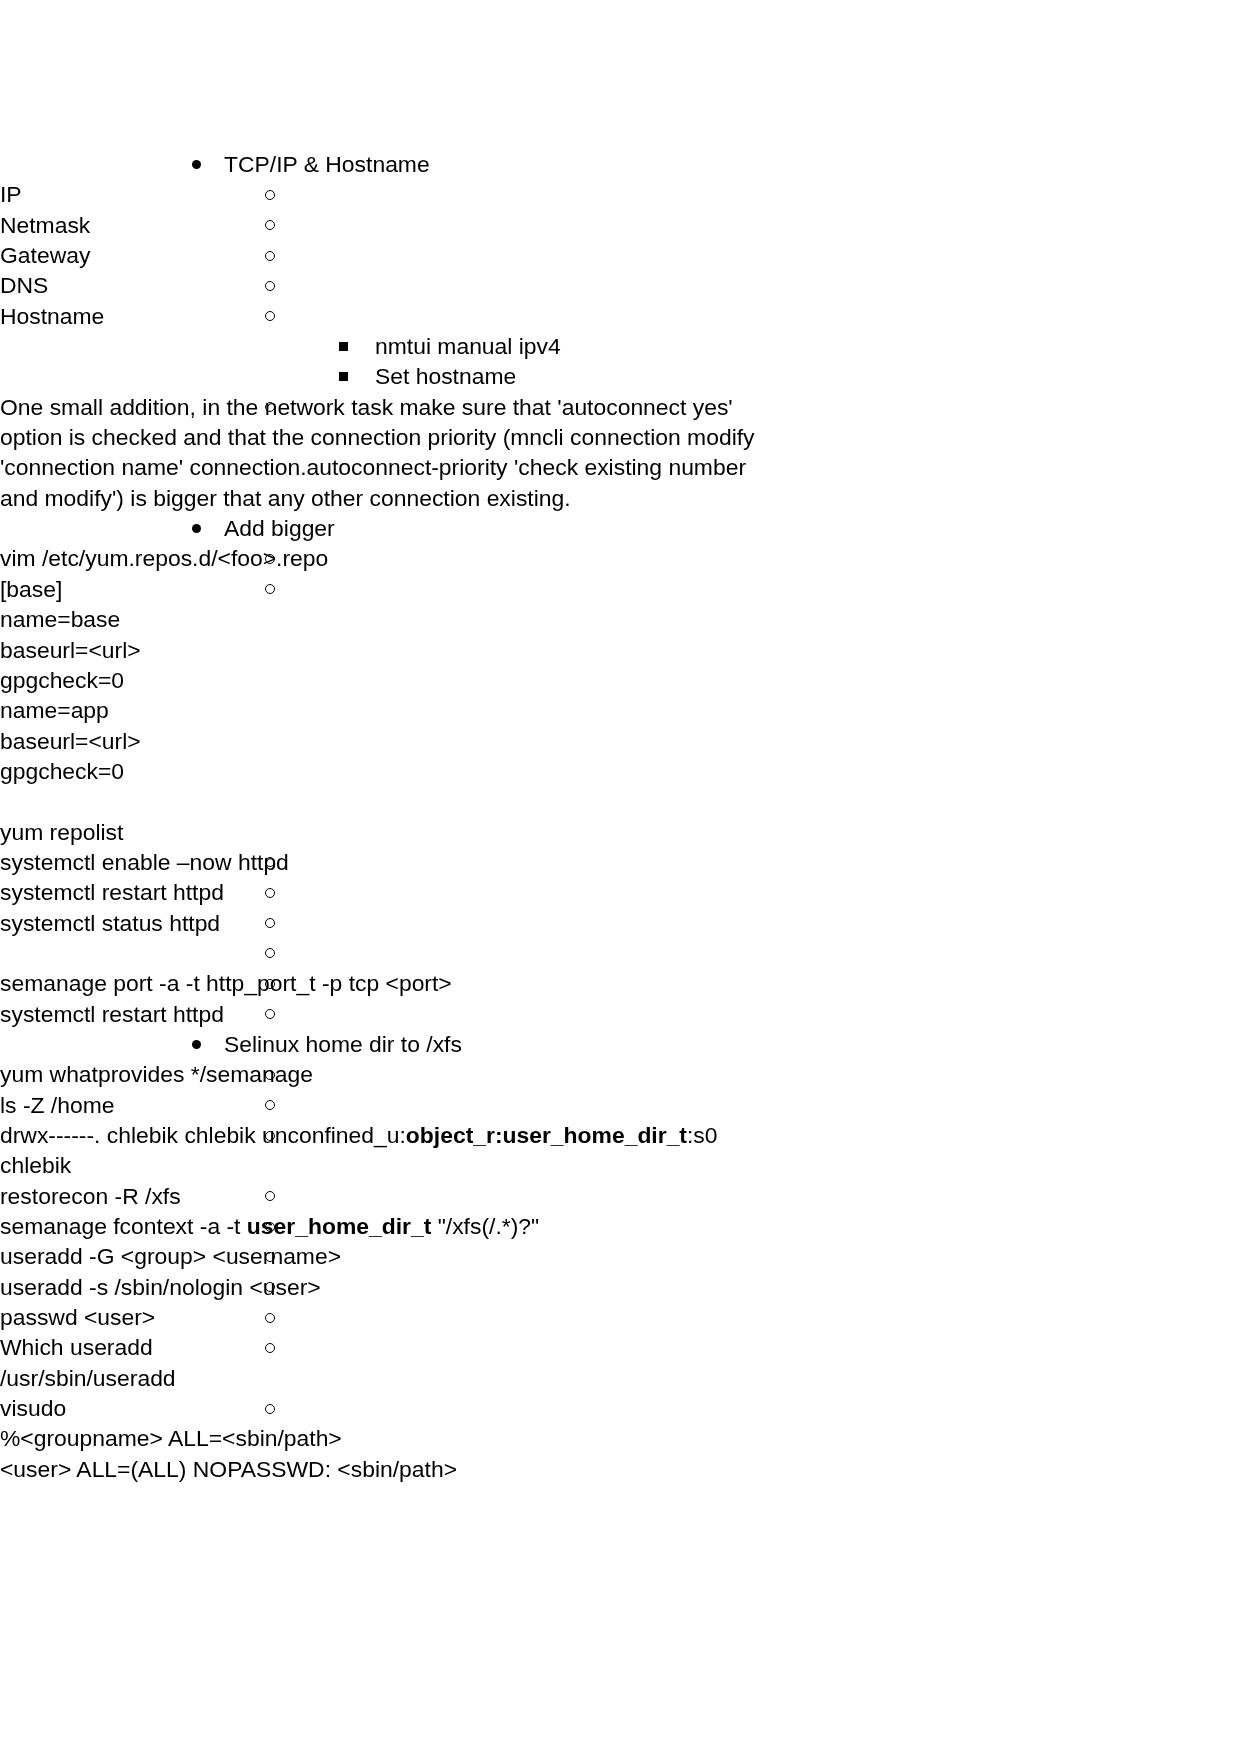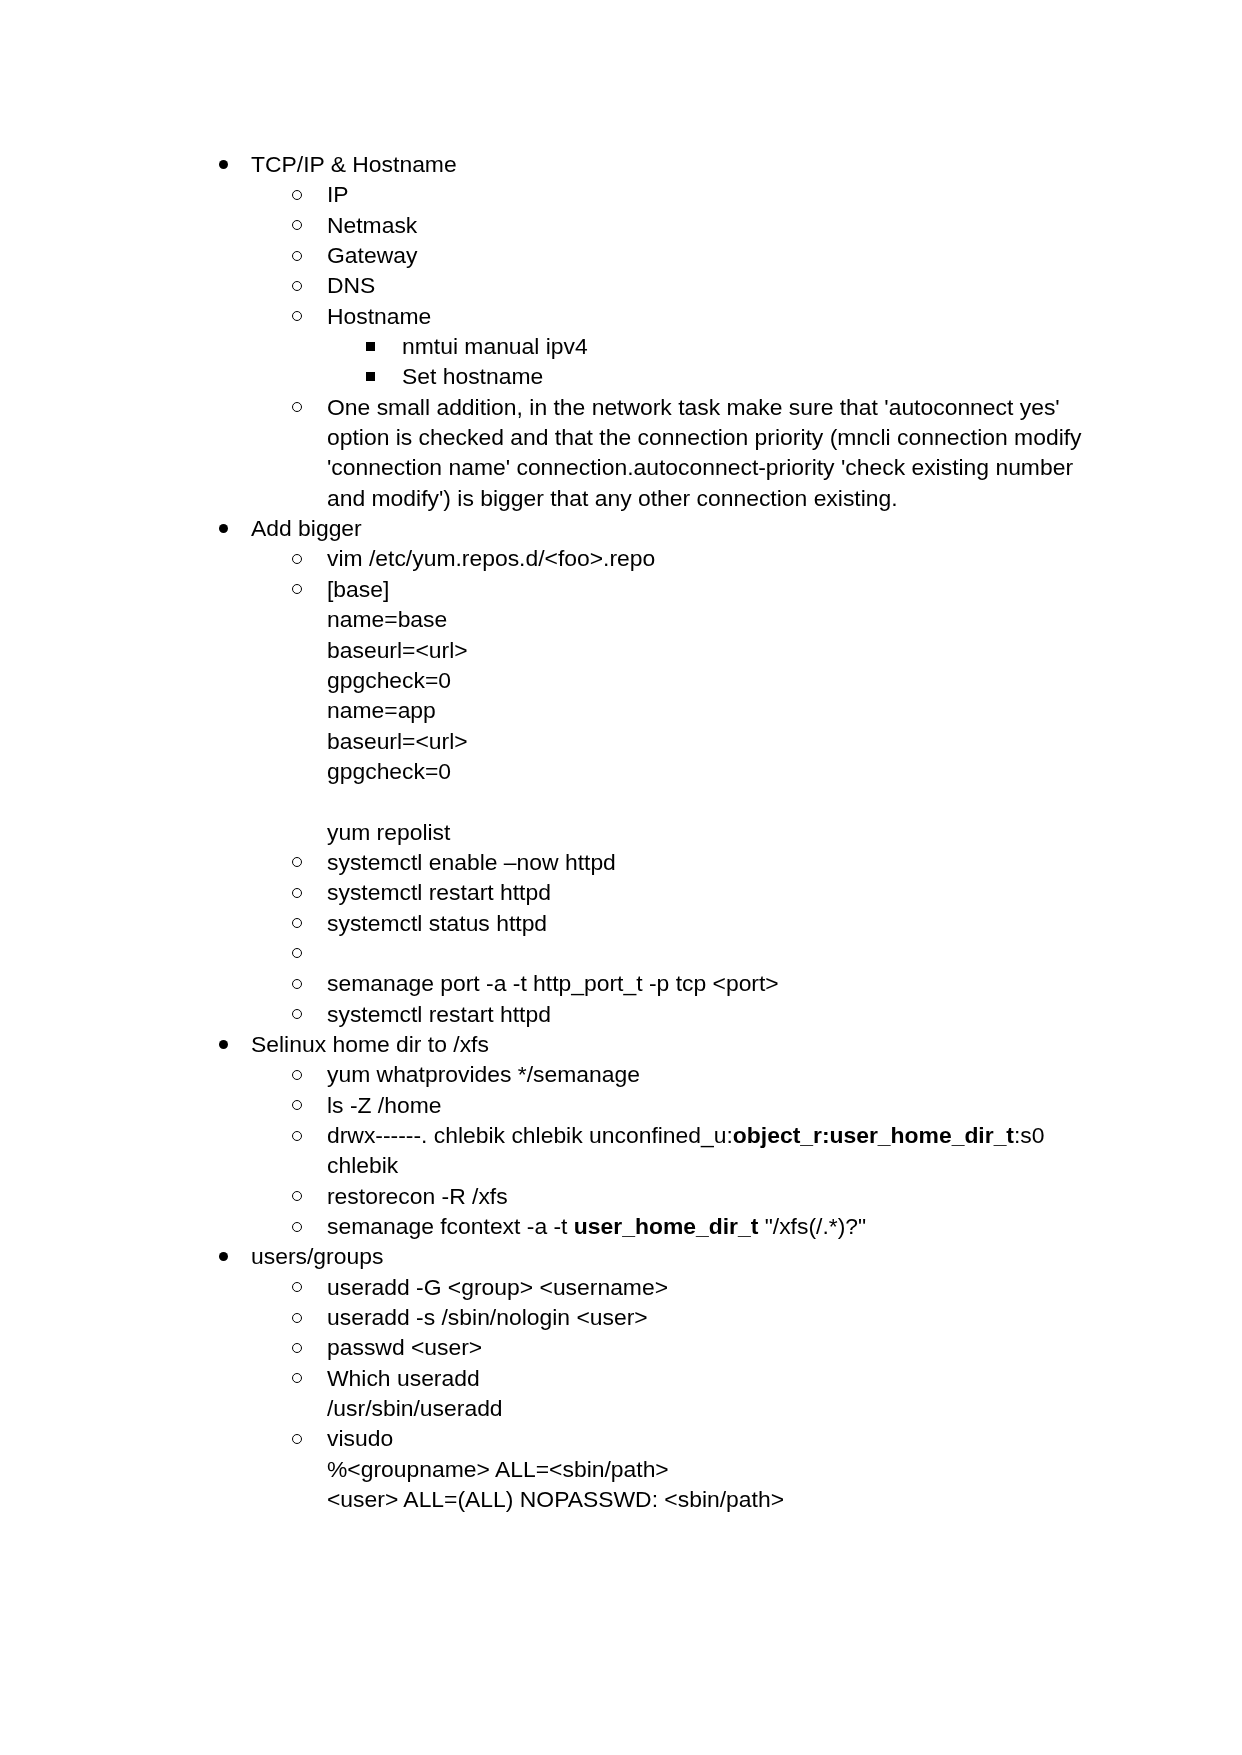--- a/index.html
+++ b/index.html
@@ -21,24 +21,23 @@
     position: absolute;
     top: 149px;
     left: 0;
     right: 0;
   }
   .line {
     position: relative;
     height: 30.35px;
     line-height: 30.35px;
     white-space: pre;
-    margin-left: 27px;
   }
   .lvl1 { padding-left: 224px; }
-  .lvl2 { padding-left: 300px; }
+  .lvl2 { }
   .lvl3 { padding-left: 375px; }
   .bullet {
     position: absolute;
     display: block;
   }
   .bullet.disc {
     left: 192px; top: 11px;
     width: 9px; height: 9px;
     background: #000;
     border-radius: 50%;
@@ -92,21 +91,20 @@
       <div class="line lvl2"><span class="bullet circle"></span></div>
       <div class="line lvl2"><span class="bullet circle"></span><span class="txt"><span>semanage port -a -t http_port_t -p tcp &lt;port&gt;</span></span></div>
       <div class="line lvl2"><span class="bullet circle"></span><span class="txt"><span>systemctl restart httpd</span></span></div>
       <div class="line lvl1"><span class="bullet disc"></span><span class="txt"><span>Selinux home dir to /xfs</span></span></div>
       <div class="line lvl2"><span class="bullet circle"></span><span class="txt"><span>yum whatprovides */semanage</span></span></div>
       <div class="line lvl2"><span class="bullet circle"></span><span class="txt"><span>ls -Z /home</span></span></div>
       <div class="line lvl2"><span class="bullet circle"></span><span class="txt"><span>drwx------. chlebik chlebik unconfined_u:</span><b>object_r:user_home_dir_t</b><span>:s0</span></span></div>
       <div class="line lvl2"><span class="txt"><span>chlebik</span></span></div>
       <div class="line lvl2"><span class="bullet circle"></span><span class="txt"><span>restorecon -R /xfs</span></span></div>
       <div class="line lvl2"><span class="bullet circle"></span><span class="txt"><span>semanage fcontext -a -t </span><b>user_home_dir_t</b><span> "/xfs(/.*)?"</span></span></div>
-      <div class="line lvl1"><span class="bullet disc"></span><span class="txt"><span>users/groups</span></span></div>
       <div class="line lvl2"><span class="bullet circle"></span><span class="txt"><span>useradd -G &lt;group&gt; &lt;username&gt;</span></span></div>
       <div class="line lvl2"><span class="bullet circle"></span><span class="txt"><span>useradd -s /sbin/nologin &lt;user&gt;</span></span></div>
       <div class="line lvl2"><span class="bullet circle"></span><span class="txt"><span>passwd &lt;user&gt;</span></span></div>
       <div class="line lvl2"><span class="bullet circle"></span><span class="txt"><span>Which useradd</span></span></div>
       <div class="line lvl2"><span class="txt"><span>/usr/sbin/useradd</span></span></div>
       <div class="line lvl2"><span class="bullet circle"></span><span class="txt"><span>visudo</span></span></div>
       <div class="line lvl2"><span class="txt"><span>%&lt;groupname&gt; ALL=&lt;sbin/path&gt;</span></span></div>
       <div class="line lvl2"><span class="txt"><span>&lt;user&gt; ALL=(ALL) NOPASSWD: &lt;sbin/path&gt;</span></span></div>
     </div>
 </div>

